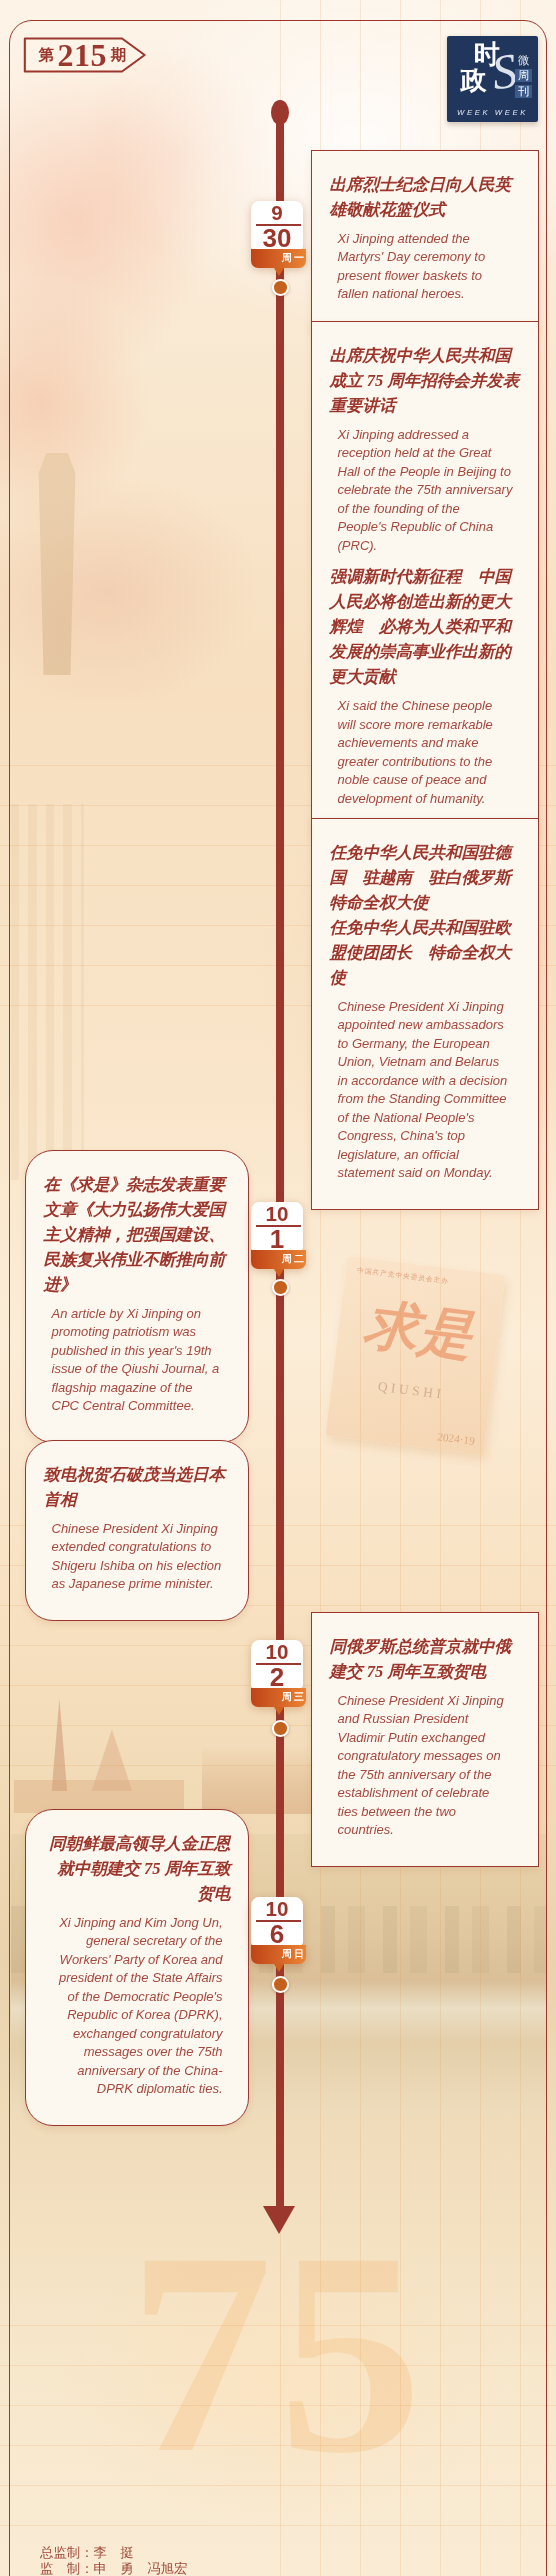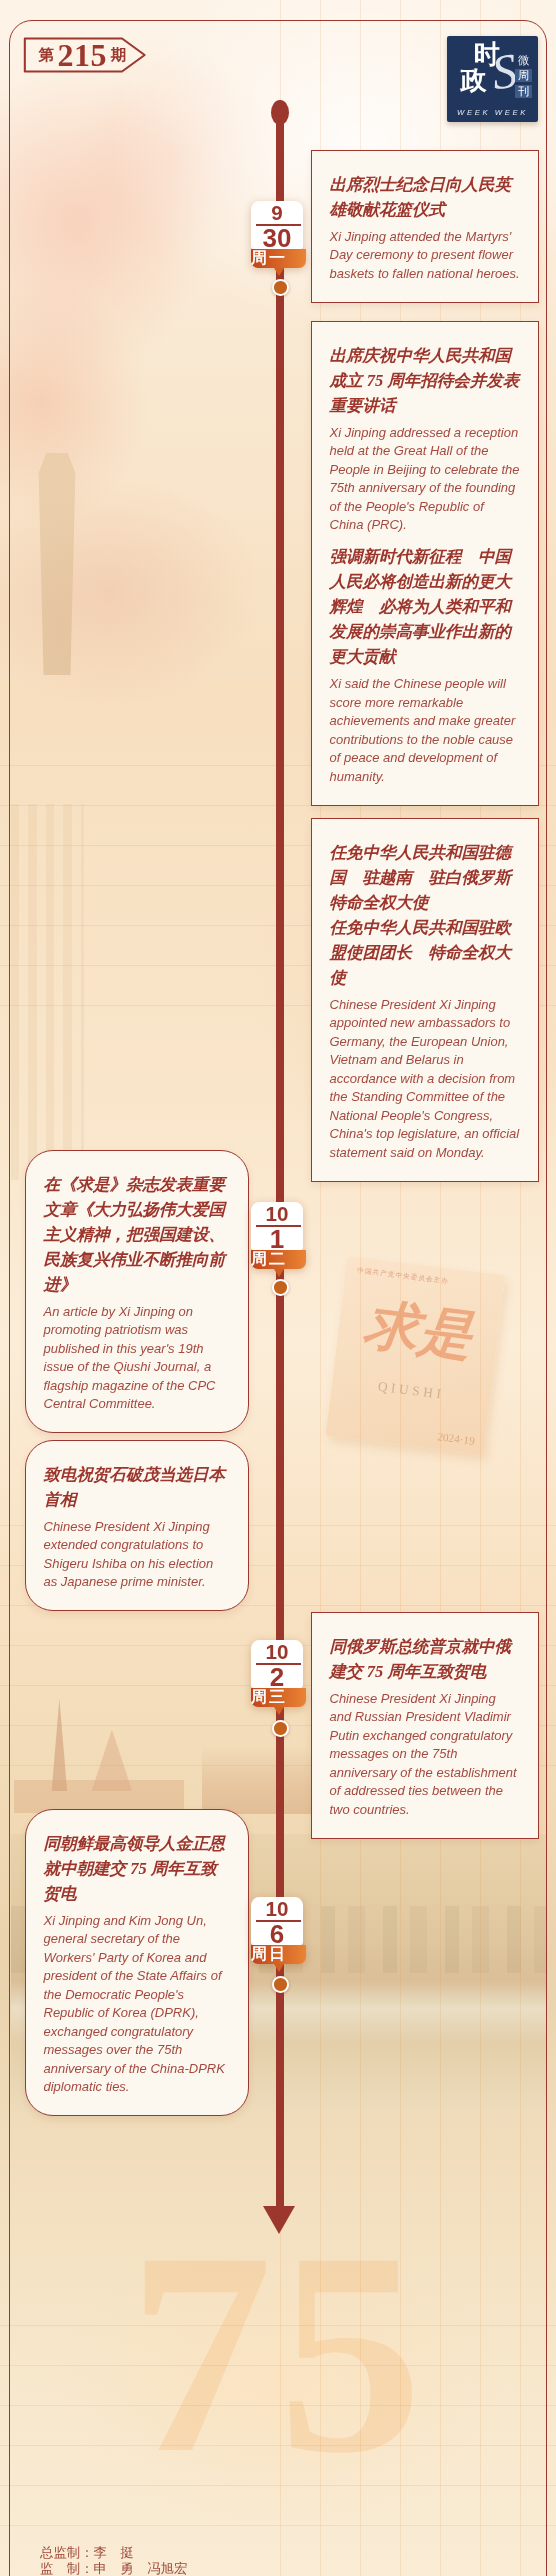--- a/index.html
+++ b/index.html
@@ -71,33 +71,33 @@
     background:#c4611c;border:2.1px solid #fff;border-radius:50%;box-shadow:0 1px 3.1px rgba(120,50,20,.35);}
   .n1{top:279px;} .n2{top:1279px;} .n3{top:1720px;} .n4{top:1976px;}
   
   .date-badge{position:absolute;left:251px;width:55px;z-index:7;filter:drop-shadow(0 2.6px 4.1px rgba(150,70,20,.3));}
   .b1{top:201px;} .b2{top:1202px;} .b3{top:1640px;} .b4{top:1897px;}
   .db-box{width:52px;height:48px;background:#fff;border-radius:8.2px 8.2px 3.1px 3.1px;box-sizing:border-box;padding-top:1.5px;
     color:#9c352b;font-weight:700;text-align:center;}
   .db-month{font-size:20.6px;line-height:20.6px;}
   .db-line{width:86%;height:2.6px;background:#9c372e;margin:0.5px 0 0.5px 10%;}
   .db-day{font-size:26px;line-height:23px;}
-  .db-week{width:55px;height:18.5px;line-height:18.5px;border-radius:0 0 7.2px 7.2px;text-align:left;
-    background:linear-gradient(90deg,#bf4317,#ea8434);color:#fff;font-size:16px;font-weight:700;letter-spacing:2.1px;}
+  .db-week{width:55px;height:18.5px;line-height:18.5px;border-radius:0 0 7.2px 7.2px;text-align:right;
+    background:linear-gradient(90deg,#bf4317,#ea8434);color:#fff;font-size:10px;font-weight:700;letter-spacing:2.1px;}
   .db-pointer{width:0;height:0;margin:0 auto;border-left:5.7px solid transparent;border-right:5.7px solid transparent;border-top:8.2px solid #d2611f;}
   
   .card{position:absolute;z-index:5;background:#fcf8f0;border:1.5px solid #9c372e;box-sizing:border-box;
     padding:20.6px 17.5px 18.5px 17.5px;box-shadow:0 3.1px 7.2px rgba(160,90,40,.12);font-style:italic;}
   .side-r{left:311px;width:228px;}
   .side-l{left:25px;width:224px;border-radius:28px;}
-  .c1{top:150px;} .c2{top:321px;} .c3{top:818px;} .c4{top:1150px;} .c5{top:1440px;} .c6{top:1612px;} .c7{top:1809px;}
+  .c1{top:150px;} .c2{top:321px;} .c3{top:818px;} .c4{top:1150px;} .c5{top:1440px;} .c6{top:1612px;} .c7{top:1809px;text-align:right;}
   .sec + .sec{margin-top:9.3px;}
   .t{margin:0 0 6.2px 0;font-size:16.5px;line-height:25px;color:#9c352b;font-weight:700;
     font-family:"Liberation Serif","DejaVu Serif",serif;white-space:pre-line;}
-  .d{margin:0;font-size:13px;line-height:18.5px;color:#a5493f;}
+  .d{margin:8px;font-size:13px;line-height:18.5px;color:#a5493f;}
   
   .credits{position:absolute;left:40px;top:2545px;z-index:6;color:#9f4a3a;font-size:13.4px;line-height:16px;}
   .credit-row{white-space:pre;}
 </style>
 </head>
 <body>
 
 <div class="page">
 
   <div class="wash"></div>
@@ -226,21 +226,21 @@
   <section class="card side-l c5">
     <div class="sec">
       <h2 class="t">致电祝贺石破茂当选日本首相</h2>
       <p class="d">Chinese President Xi Jinping extended congratulations to Shigeru Ishiba on his election as Japanese prime minister.</p>
     </div>
   </section>
 
   <section class="card side-r c6">
     <div class="sec">
       <h2 class="t">同俄罗斯总统普京就中俄建交 75 周年互致贺电</h2>
-      <p class="d">Chinese President Xi Jinping and Russian President Vladimir Putin exchanged congratulatory messages on the 75th anniversary of the establishment of addressed ties between the two countries.</p>
+      <p class="d">Chinese President Xi Jinping and Russian President Vladimir Putin exchanged congratulatory messages on the 75th anniversary of the establishment of celebrate ties between the two countries.</p>
     </div>
   </section>
 
   <section class="card side-l c7">
     <div class="sec">
       <h2 class="t">同朝鲜最高领导人金正恩就中朝建交 75 周年互致贺电</h2>
       <p class="d">Xi Jinping and Kim Jong Un, general secretary of the Workers' Party of Korea and president of the State Affairs of the Democratic People's Republic of Korea (DPRK), exchanged congratulatory messages over the 75th anniversary of the China-DPRK diplomatic ties.</p>
     </div>
   </section>
 

